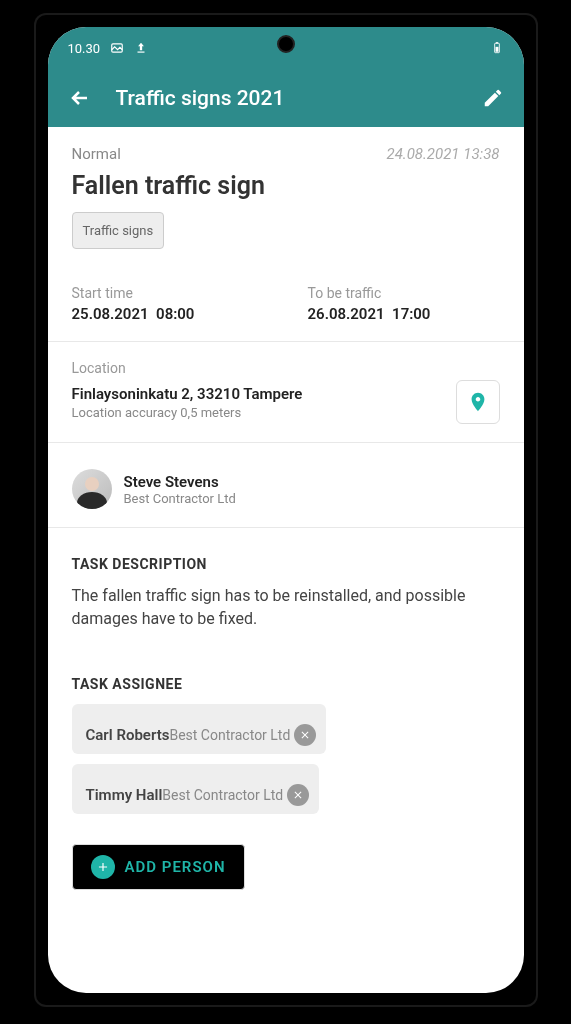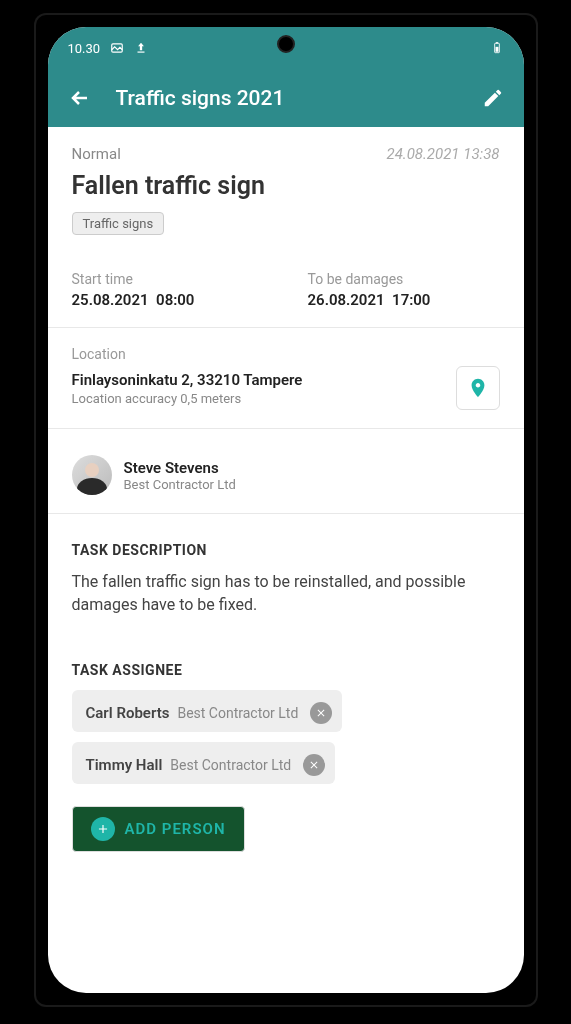--- a/index.html
+++ b/index.html
@@ -76,21 +76,21 @@
   }
   .priority { color: #888; font-size: 15px; }
   .timestamp { color: #aaa; font-size: 15px; font-style: italic; }
   .task-title { font-size: 25px; font-weight: 600; color: #333; margin-bottom: 12px; }
   .tag {
     display: inline-block;
     background: #eee;
     border: 1px solid #ccc;
     color: #666;
     font-size: 13px;
-    padding: 3px 10px;
+    padding: 10px 10px;
     border-radius: 4px;
   }
   .label { color: #999; font-size: 14px; margin-bottom: 4px; }
   .value { color: #222; font-size: 15px; font-weight: 600; }
   .time-row { display: flex; gap: 44px; }
   .time-col { flex: 1; }
   .location-row {
     display: flex;
     justify-content: space-between;
     align-items: center;
@@ -147,23 +147,22 @@
     color: #333;
     letter-spacing: 0.5px;
     margin-bottom: 12px;
   }
   .description { color: #444; font-size: 16px; line-height: 1.45; }
   .assignee-chip {
     display: inline-flex;
     align-items: center;
     background: #eee;
     border-radius: 6px;
-    padding: 12px 10px 8px 14px;
+    padding: 20px 10px 8px 14px;
     margin-bottom: 10px;
-    gap: 8px;
   }
   .assignee-name { font-weight: 600; color: #444; font-size: 15px; }
   .assignee-company { color: #888; font-size: 14px; }
   .remove-btn {
     width: 22px;
     height: 22px;
     background: #999;
     border-radius: 50%;
     display: flex;
     align-items: center;
@@ -172,22 +171,22 @@
     margin-left: 4px;
   }
   .add-person-btn {
     display: inline-flex;
     align-items: center;
     gap: 10px;
     border: 1px solid #ddd;
     border-radius: 4px;
     padding: 10px 18px;
     cursor: pointer;
-    background: #14532d;
-    margin-top: 12px;
+    background: #000000;
+    margin-top: 20px;
   }
   .add-icon {
     width: 24px;
     height: 24px;
     background: #1fb5a8;
     border-radius: 50%;
     display: flex;
     align-items: center;
     justify-content: center;
   }
@@ -257,21 +256,21 @@
 
       <div class="section bordered">
         <div class="time-row">
           <div class="time-col">
             <div class="label">Start time</div>
             <div class="value">
               <span>25.08.2021</span>&nbsp;&nbsp;<span>08:00</span>
             </div>
           </div>
           <div class="time-col">
-            <div class="label">To be damages</div>
+            <div class="label">To be traffic</div>
             <div class="value">
               <span>26.08.2021</span>&nbsp;&nbsp;<span>17:00</span>
             </div>
           </div>
         </div>
       </div>
 
       <div class="section bordered">
         <div class="label">Location</div>
         <div class="location-row">

